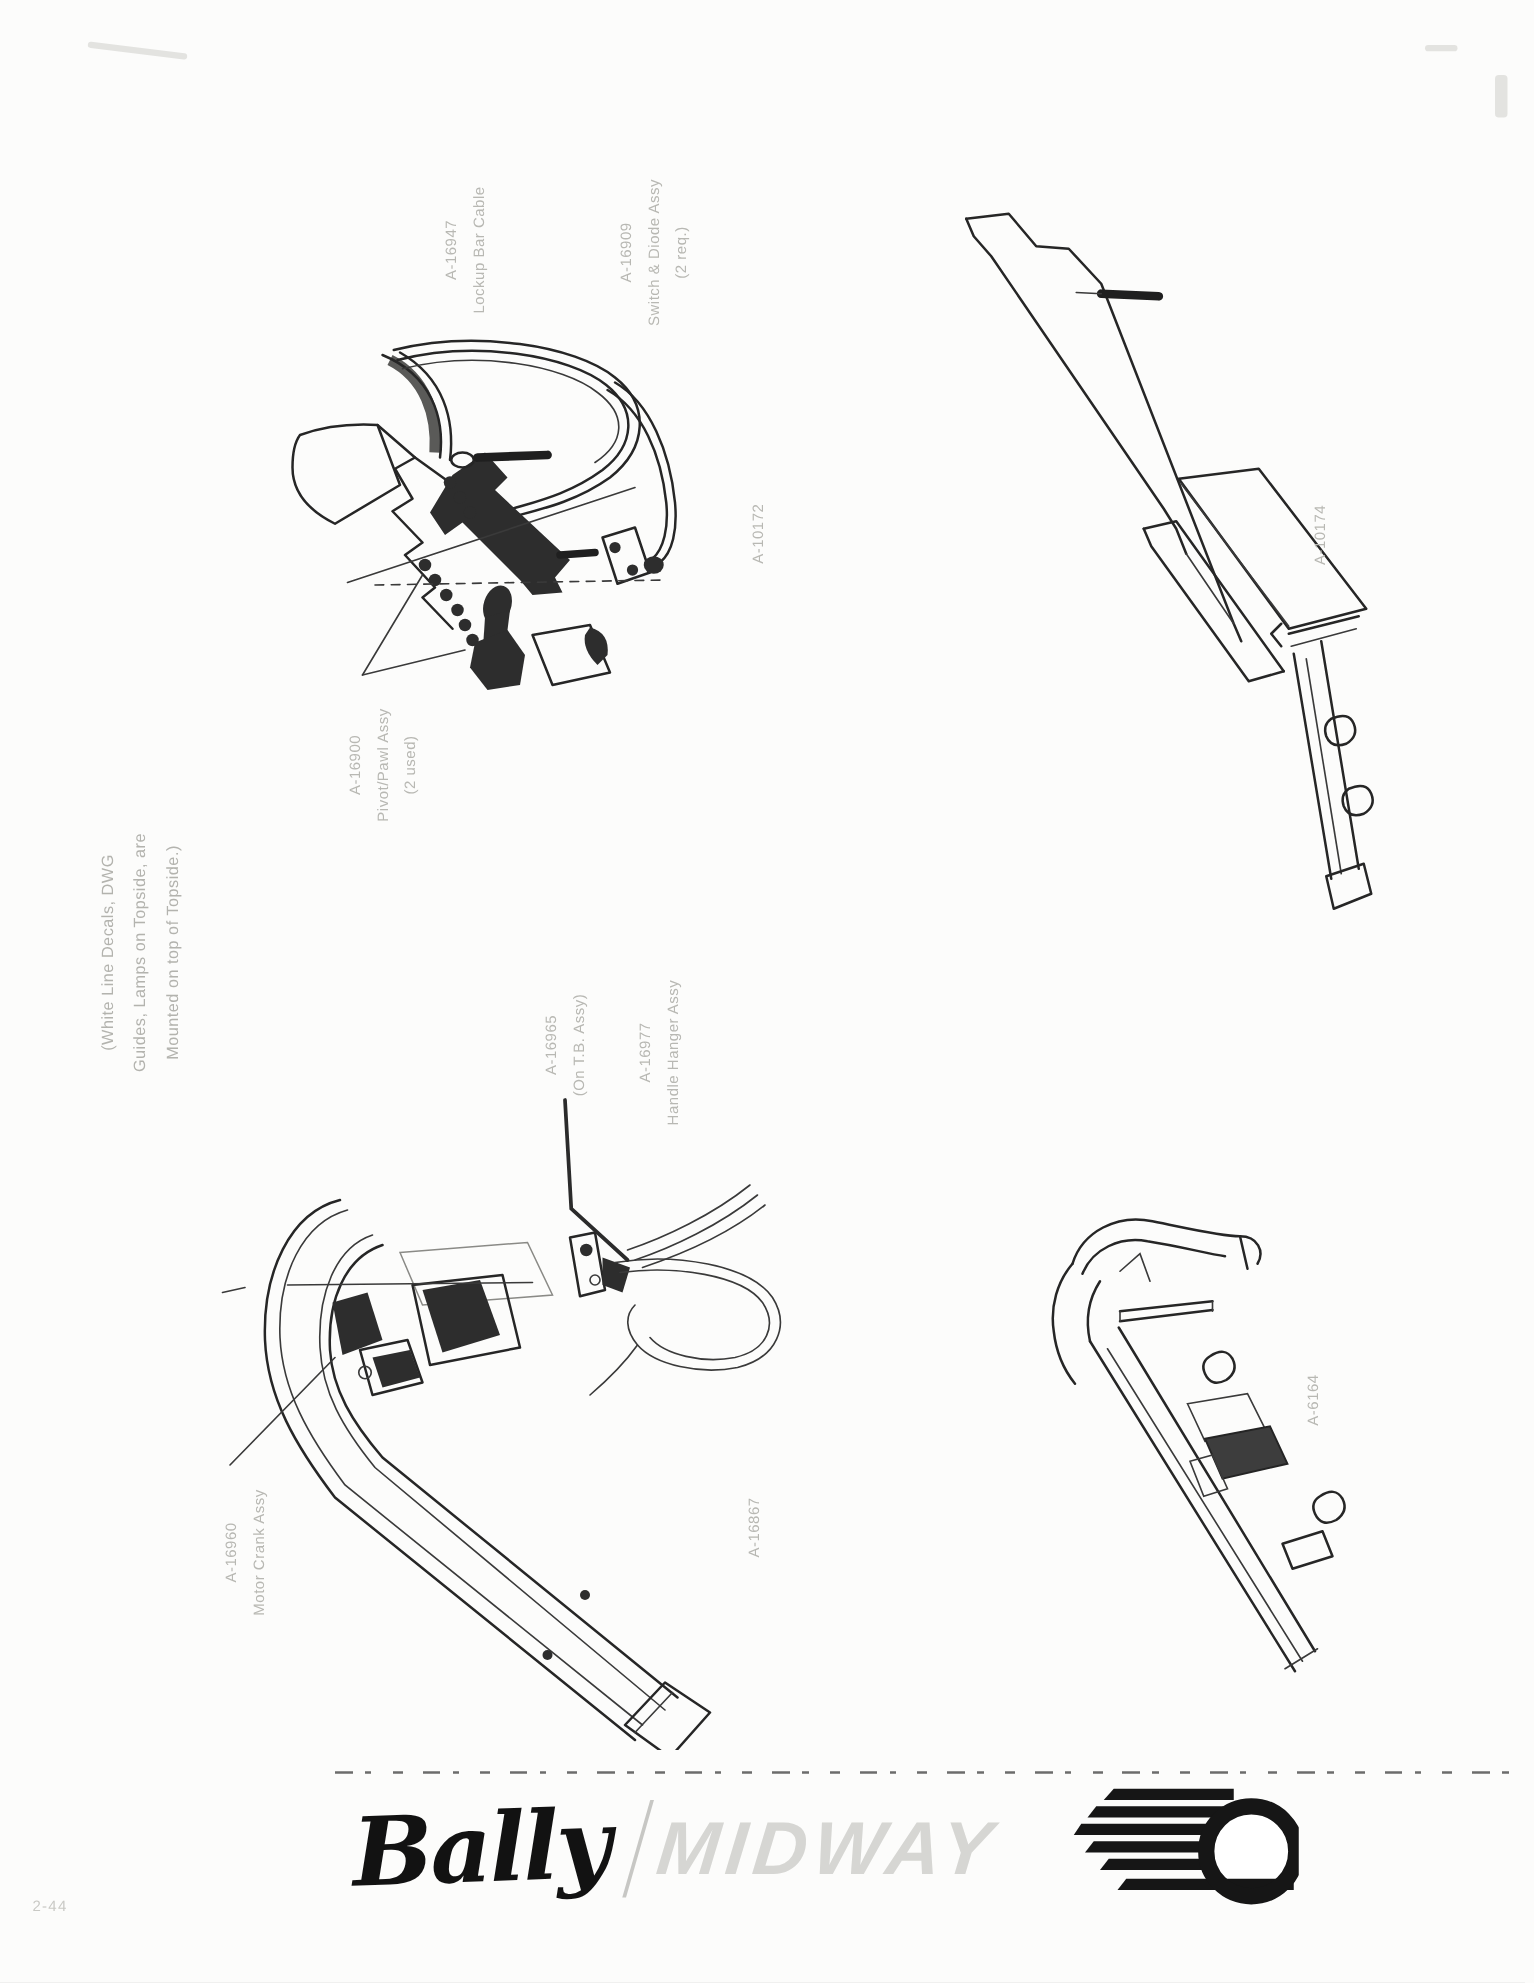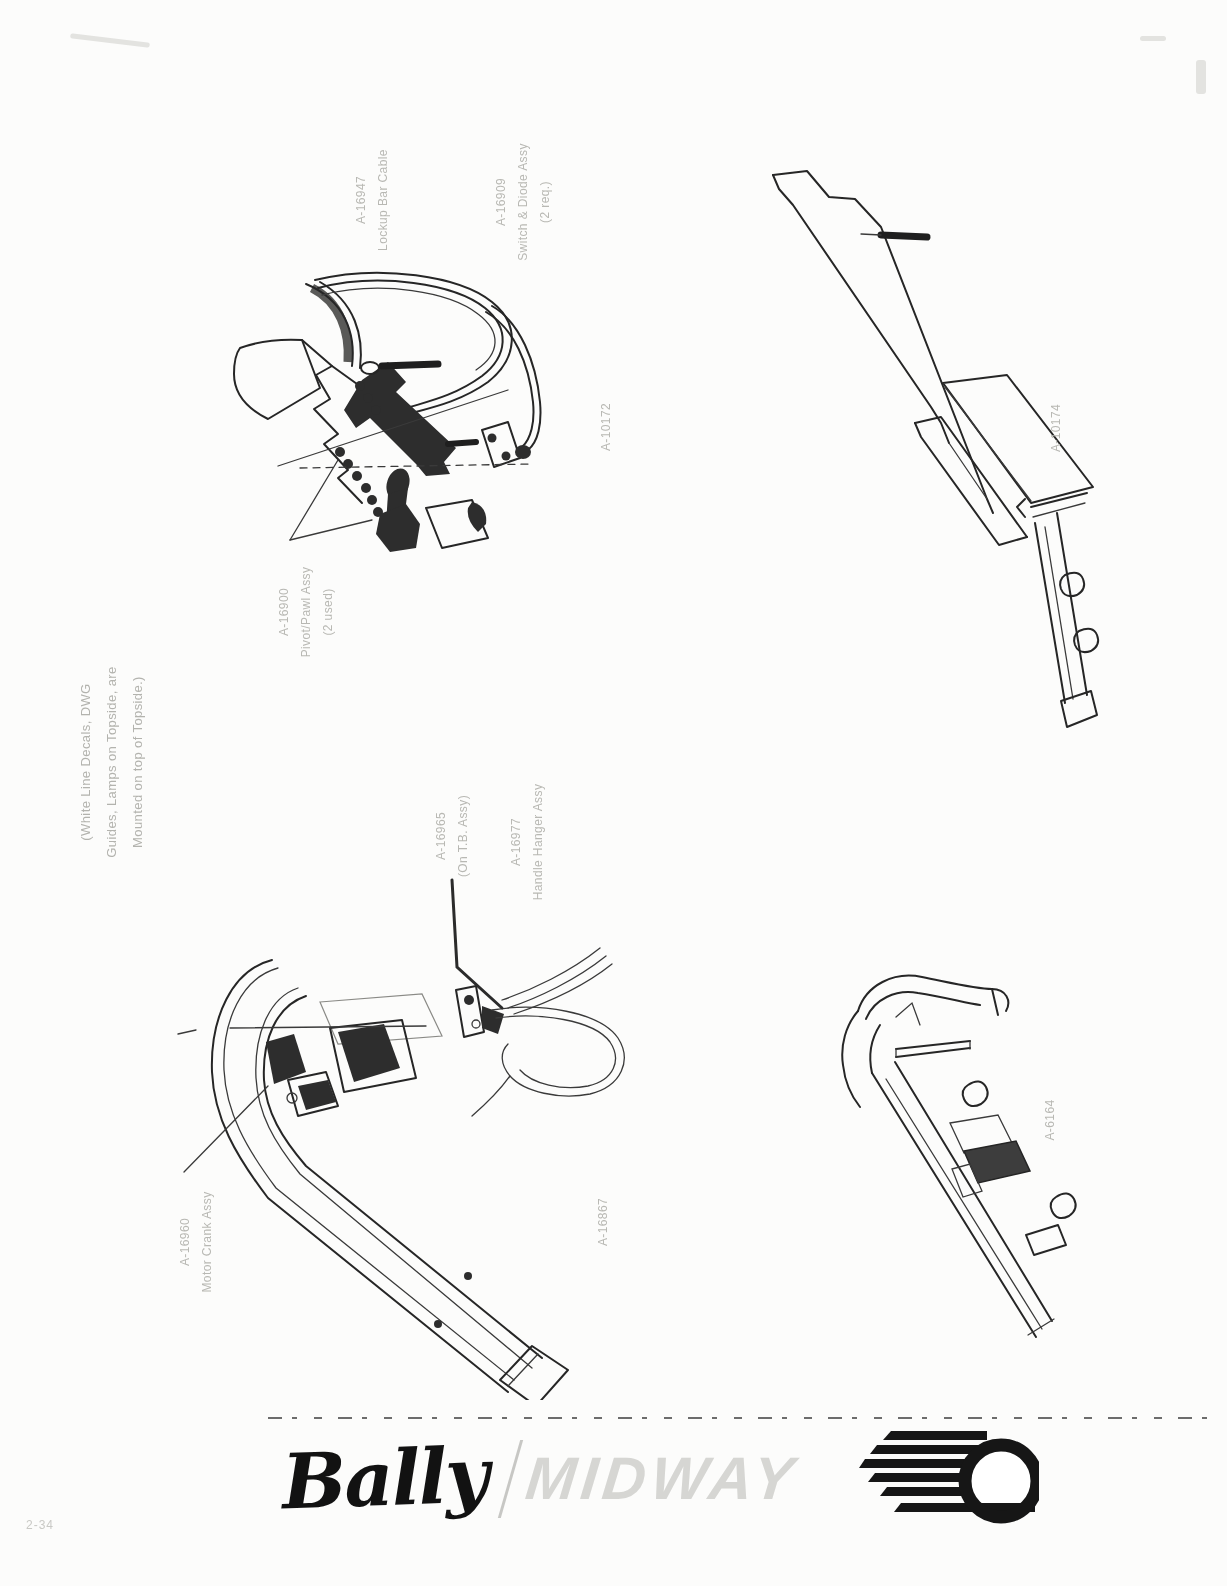--- a/index.html
+++ b/index.html
@@ -295,15 +295,15 @@
         <polygon points="26,30 132,30 132,39 20,39"></polygon>
         <polygon points="36,44 128,44 128,53 29,53"></polygon>
         <polygon points="48,58 124,58 124,67 41,67"></polygon>
       </g>
       <circle cx="162" cy="52" r="31" fill="#ffffff"></circle>
       <polygon points="62,74 196,74 196,83 55,83" fill="#161616"></polygon>
       <circle cx="162" cy="52" r="36" fill="none" stroke="#161616" stroke-width="13"></circle>
     </svg>
   </div>
 
-  <div class="page-num">2-34</div>
+  <div class="page-num">2-44</div>
 
 </div>
 
 </body></html>

